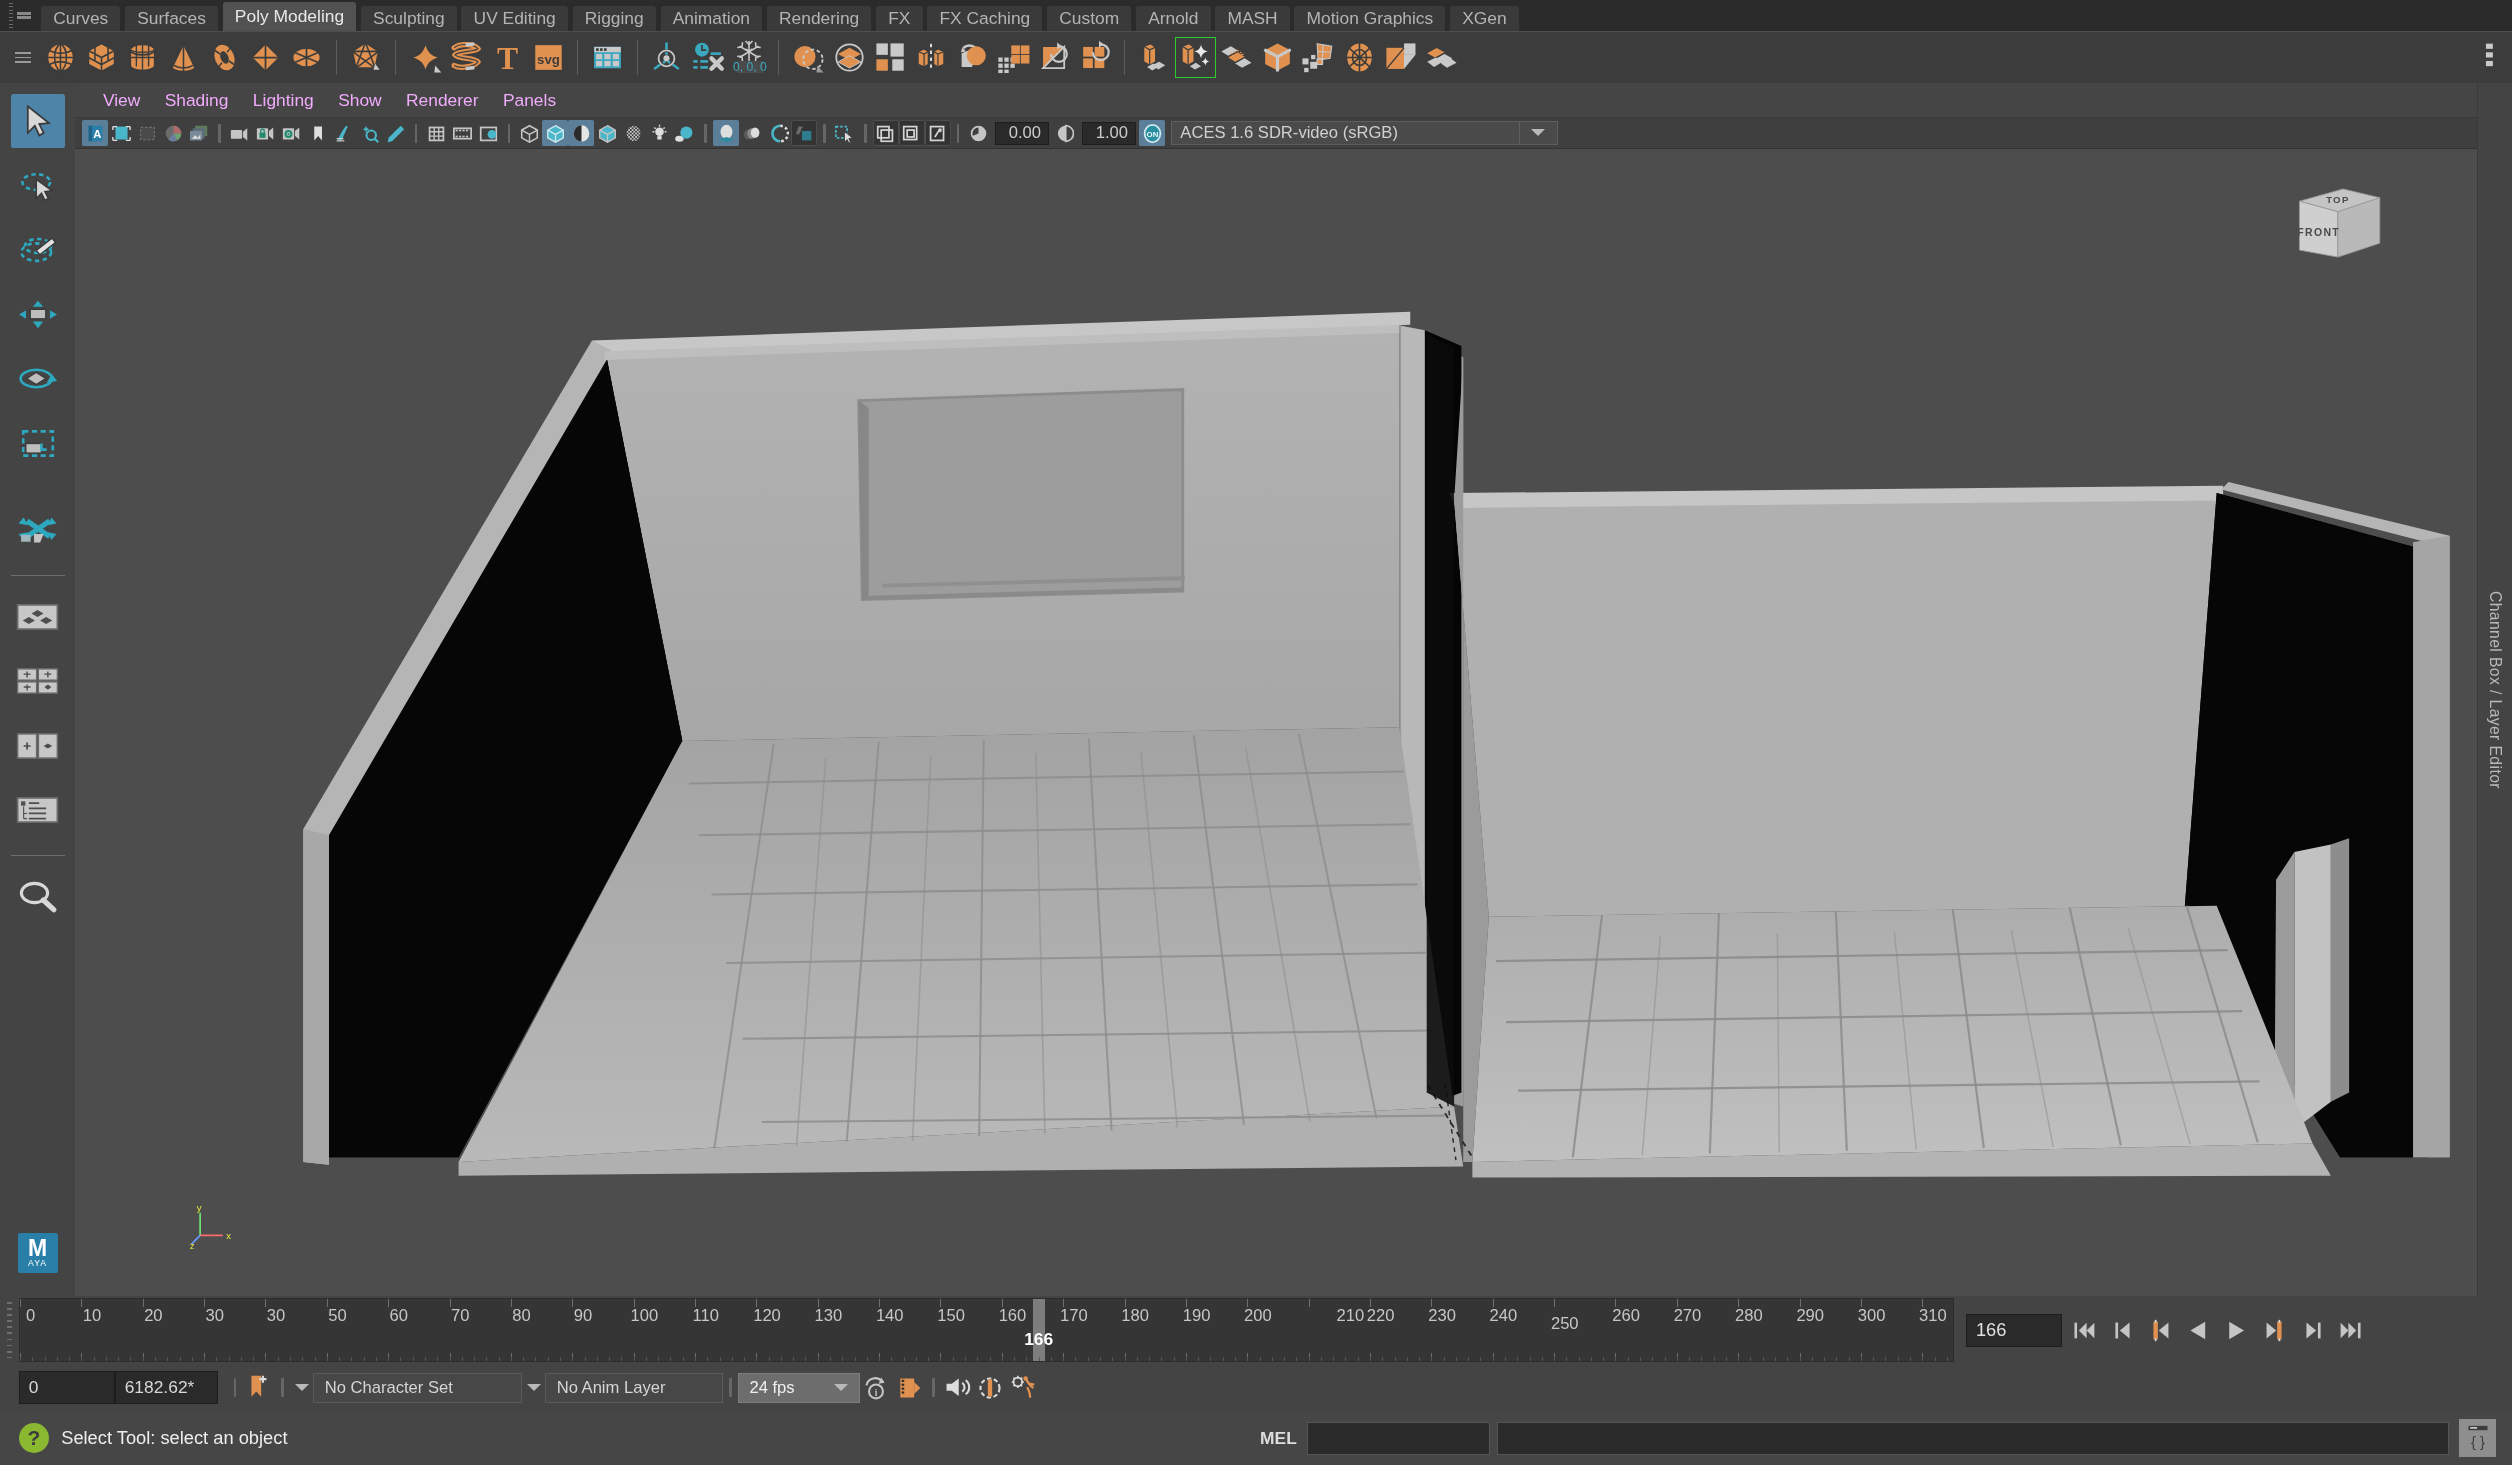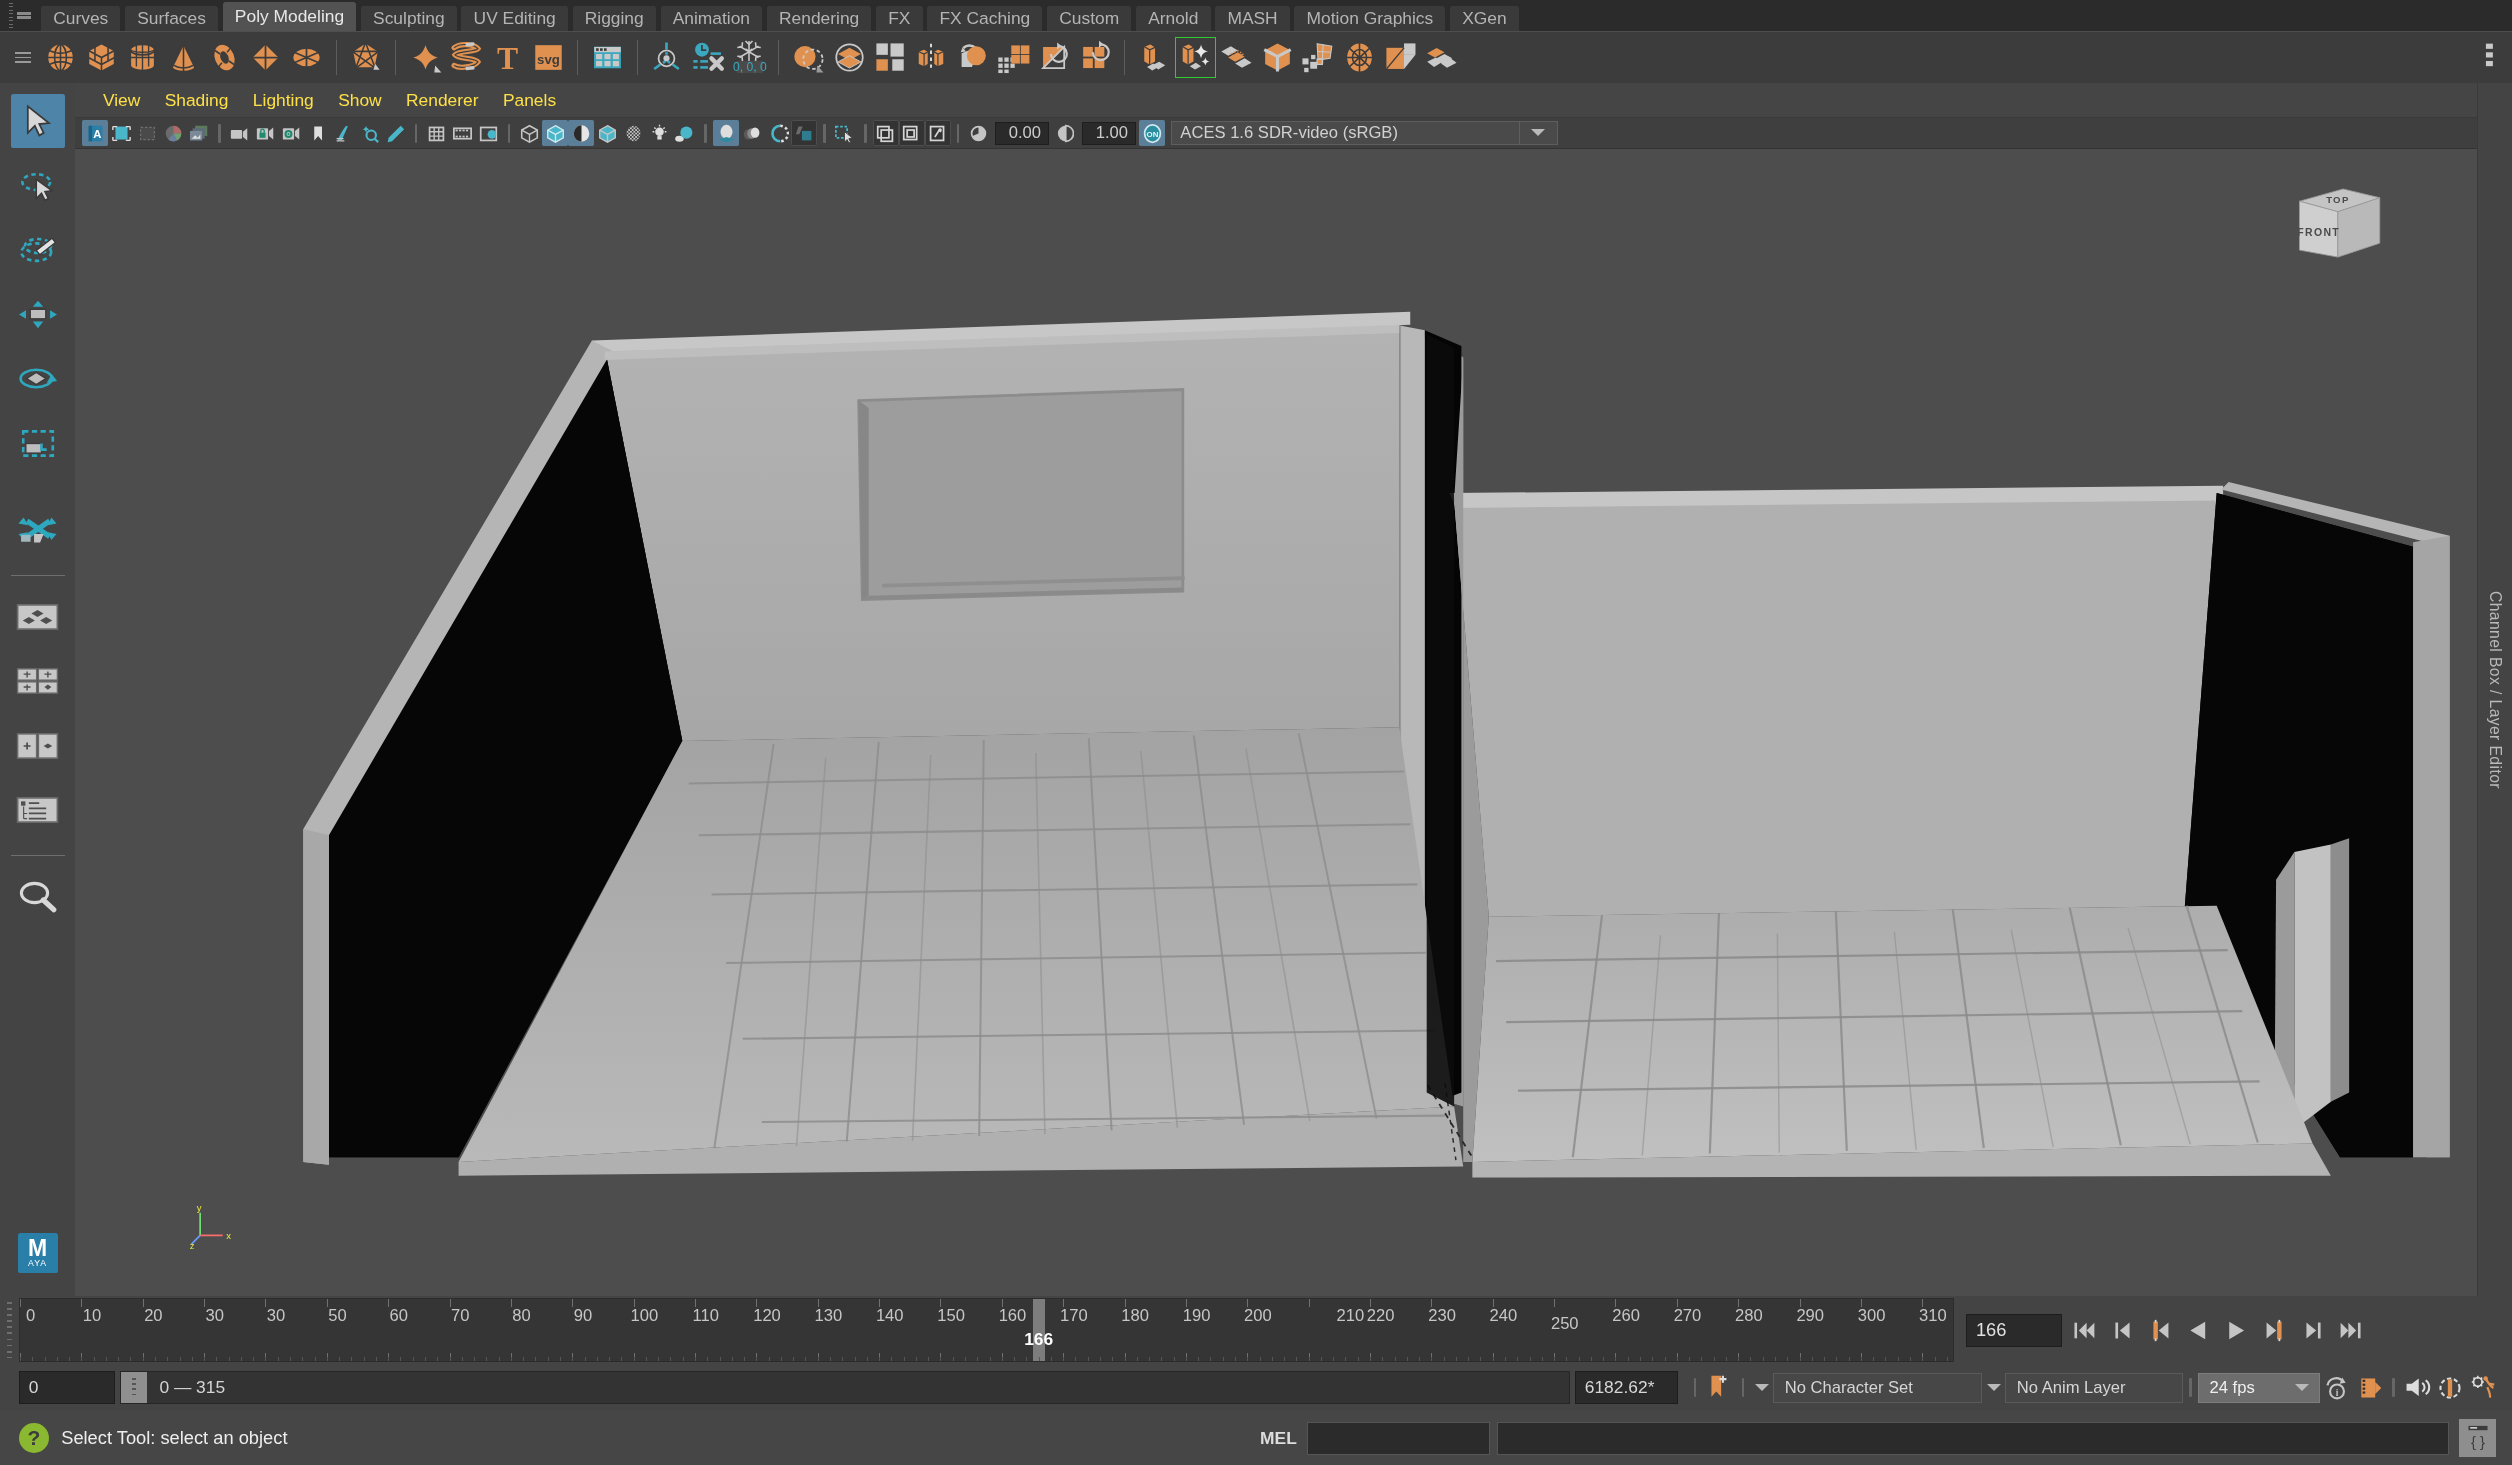--- a/index.html
+++ b/index.html
@@ -62,21 +62,21 @@
     align-items:center; justify-content:center; color:#fff; margin-top: 10.5px;}
   .maya-badge b { font-size: 23px; line-height: 19px; }
   .maya-badge span { font-size: 8.7px; letter-spacing:0.9px;}
 
   
   .panel { flex: 1 1 auto; display:flex; flex-direction:column; min-width:0; background:#444;}
   .panel-menu {
     height: 35px; flex:0 0 35px; background:#454545; display:flex; align-items:center;
     padding-left: 15.7px; gap: 0px; border-bottom:0.9px solid #3a3a3a;
   }
-  .panel-menu .mi { color:#fde047; font-size:17.4px; padding: 0 12.2px; white-space:nowrap;}
+  .panel-menu .mi { color:#f0abfc; font-size:17.4px; padding: 0 12.2px; white-space:nowrap;}
   .panel-toolbar {
     height: 31px; flex:0 0 31px; background:#3f3f3f; display:flex; align-items:center;
     padding-left: 7px; gap: 0px; border-bottom:0.9px solid #333;
   }
   .vt { width: 26px; height: 26px; display:flex;align-items:center;justify-content:center; flex:0 0 26px; border-radius:1.7px;}
   .vt.on { background:#5b7f99; }
   .vt.dark { background:#333; border:0.9px solid #4d4d4d;}
   .vsep { width:2.6px; height:19px; background:#666; margin:0 6.1px; flex:0 0 2.6px; border-radius:0.9px;}
   .numfield {
     background:#2a2a2a; color:#ccc; font-size:16.6px; height:23px; width:54px;
@@ -1325,26 +1325,20 @@
             <path d="M3 4 L3 22 L12 13 Z" fill="#c5c5c5"></path>
             <path d="M12 4 L12 22 L21 13 Z" fill="#c5c5c5"></path>
             <rect x="23" y="4" width="3" height="18" fill="#c5c5c5"></rect>
           </svg>
         </div>
     </div>
   </div>
 
   <div class="range-row">
     <div class="rfield" style="width:96px">0</div>
-    <div class="rangebar">
-      <div class="rb-handle">
-          <div class="rb-dots"></div>
-        </div>
-      <div class="rb-lbl">0 — 315</div>
-    </div>
     <div class="rfield" style="width:103px">6182.62*</div>
 
     <div class="vsep" style="margin-left:15.7px"></div>
     <div class="pbtn" style="width:40px;height:40px">
       <svg width="23" height="30" viewBox="0 0 26 34">
           <path d="M5 3 h11 v24 l-5.5-6 L5 27 Z" fill="#e0914f"></path>
           <path d="M18 3 v8 M14 7 h8" stroke="#dcdcdc" stroke-width="2.4"></path>
         </svg>
     </div>
     <div class="vsep"></div>

